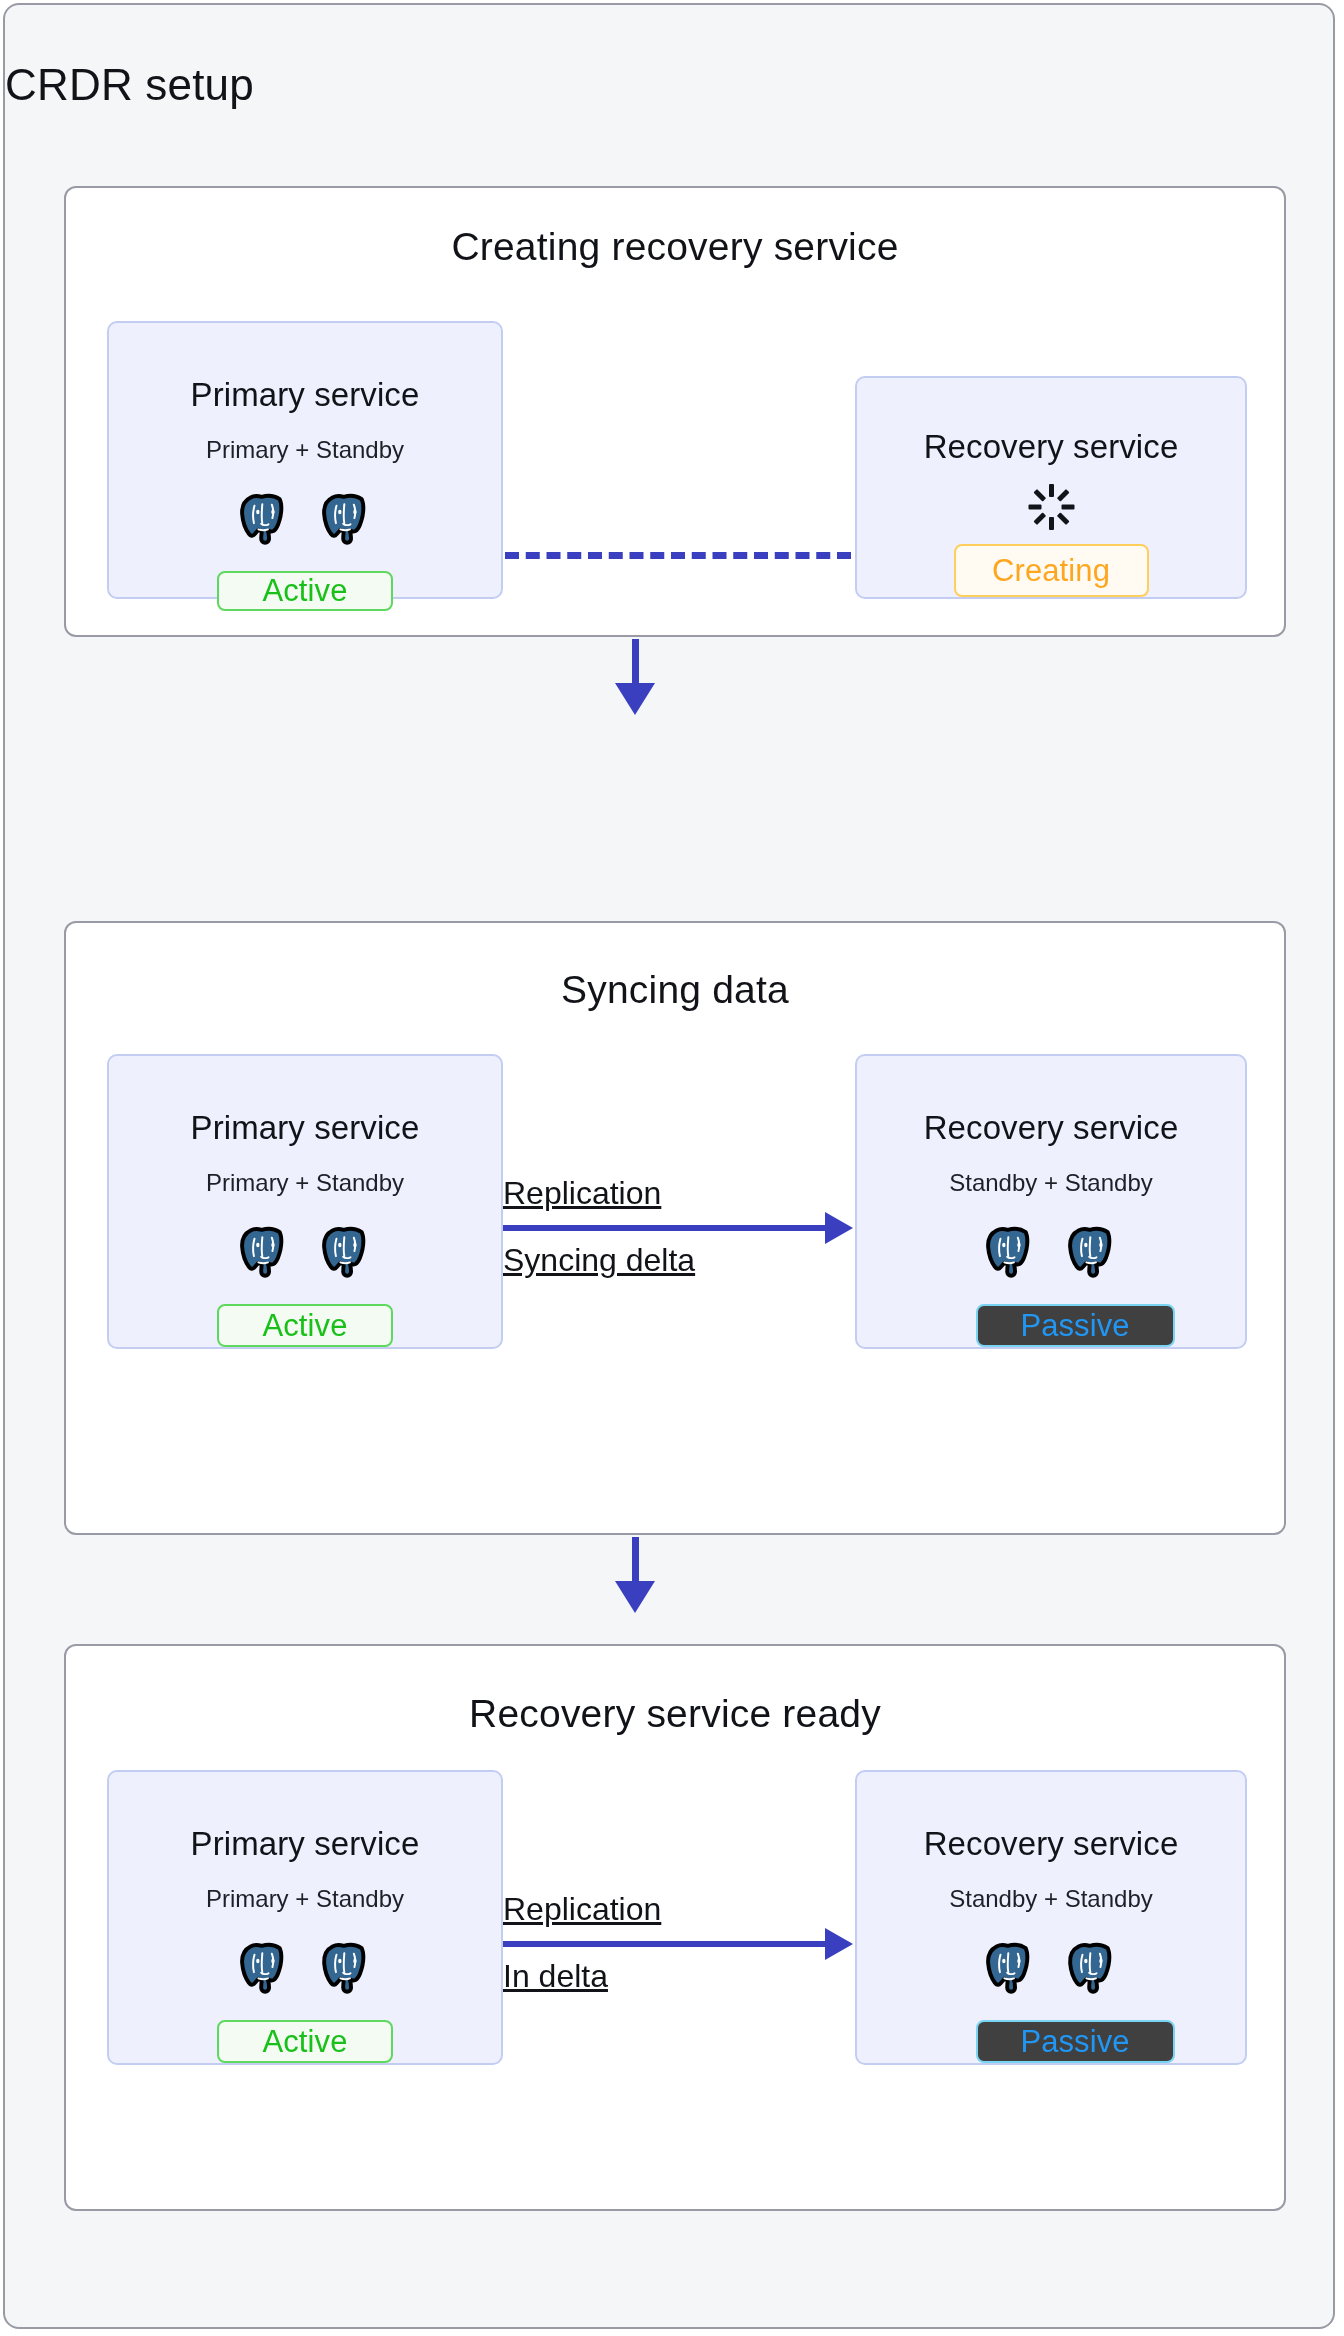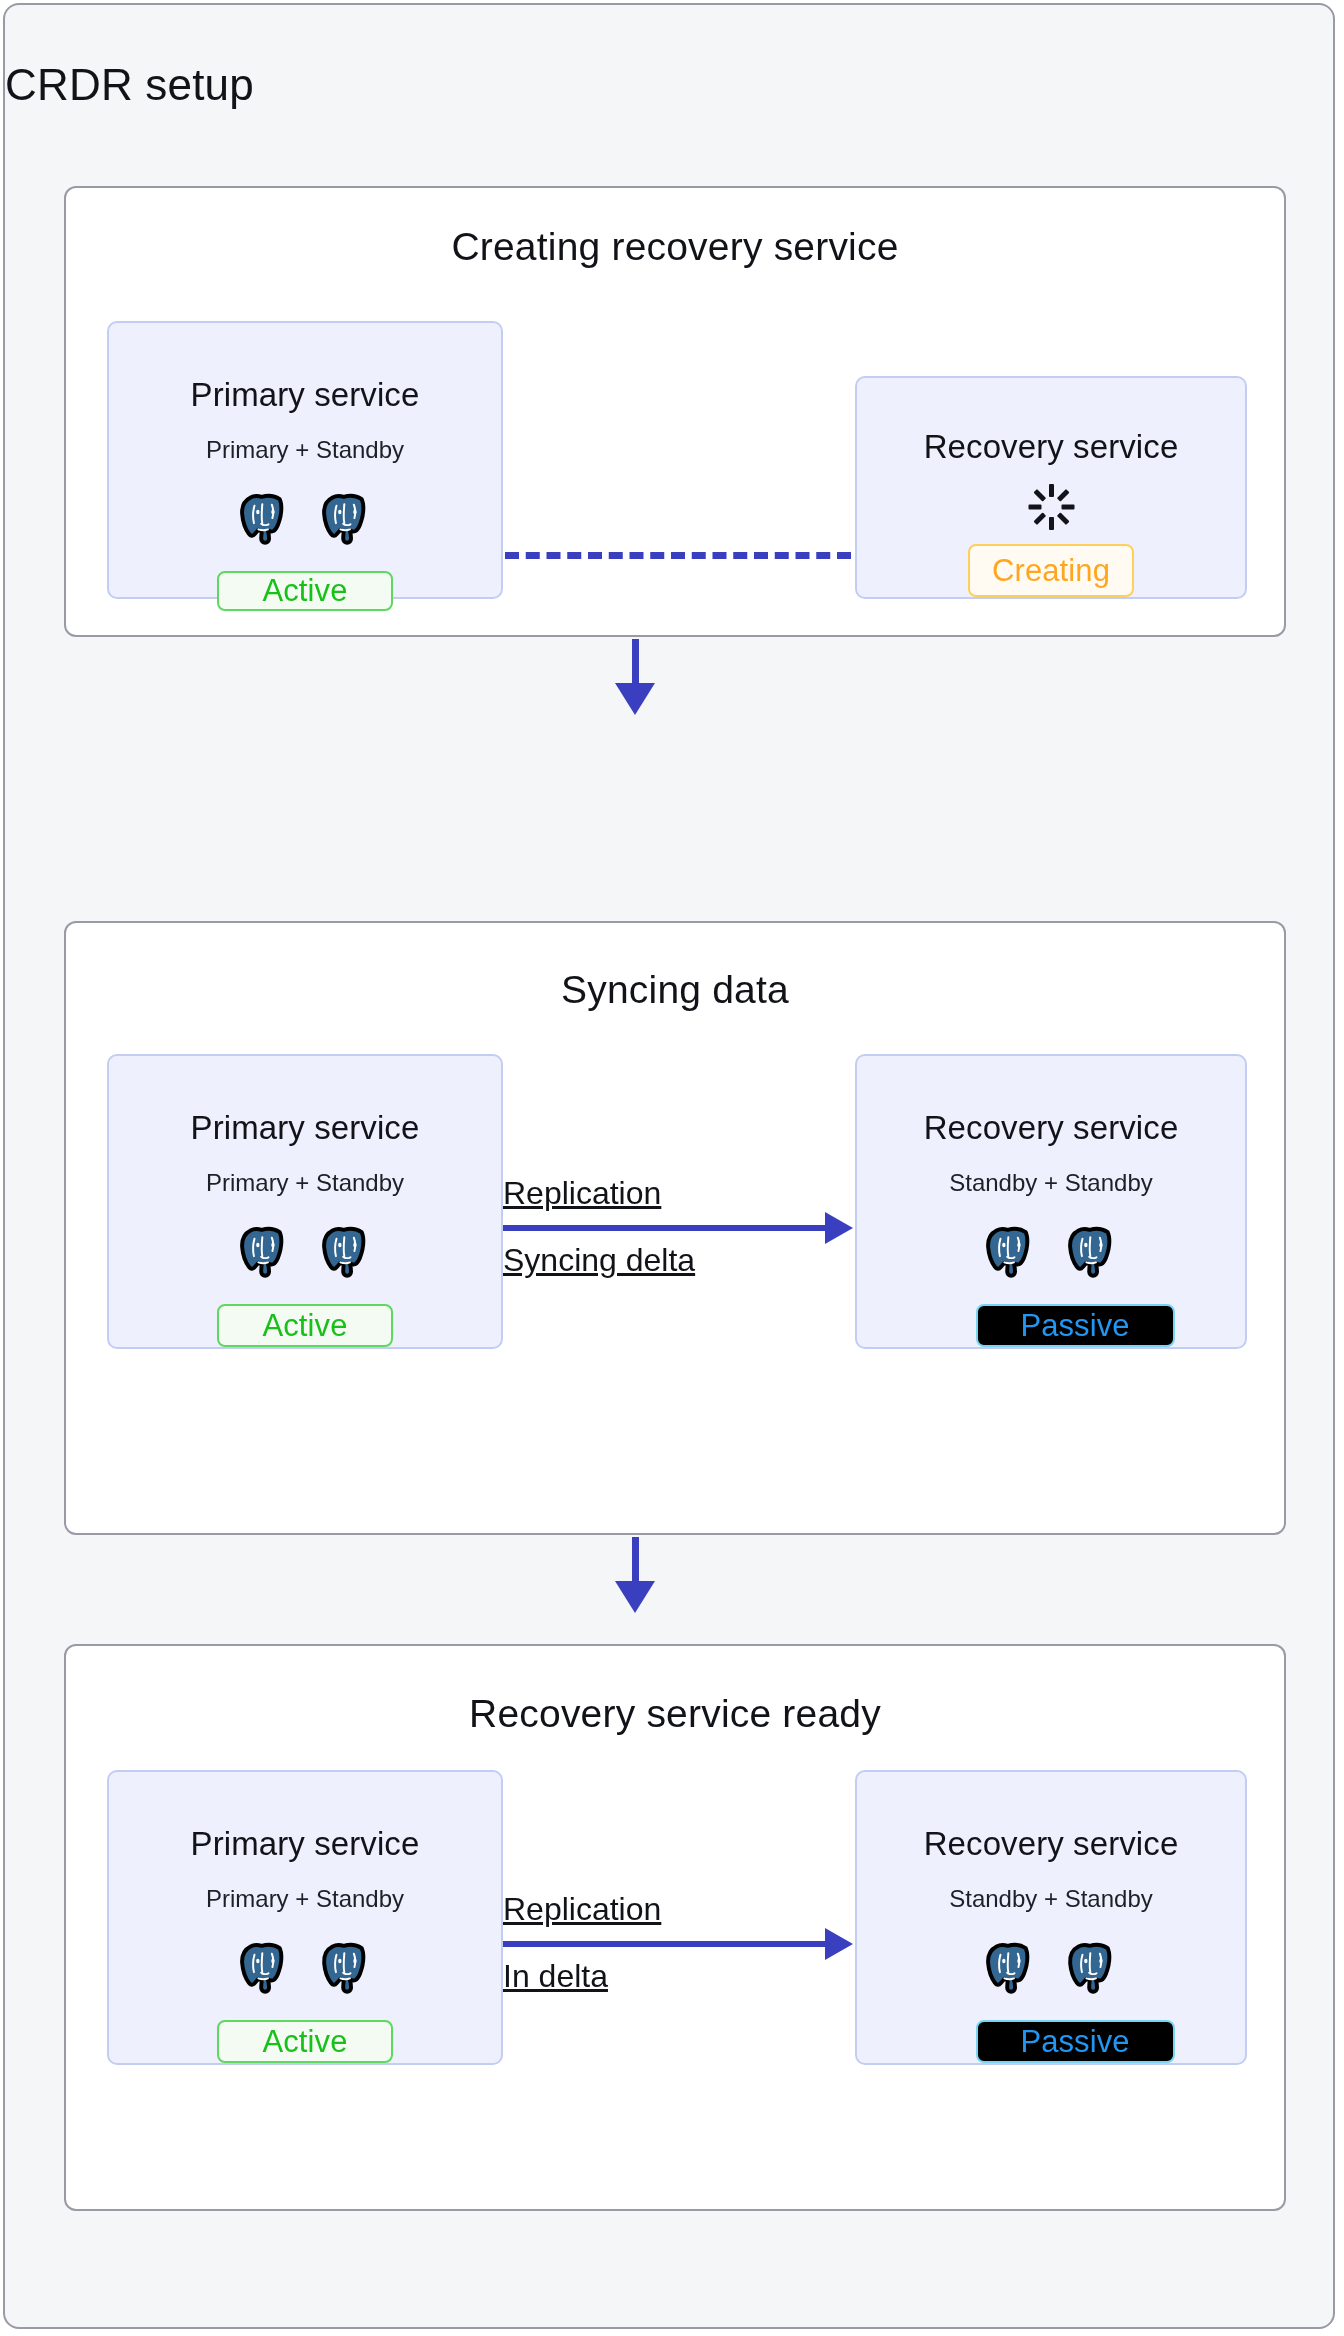--- a/index.html
+++ b/index.html
@@ -115,21 +115,21 @@
     letter-spacing: 0.1px;
     white-space: nowrap;
   }
   .badge.active {
     border: 2px solid #5fd85f;
     background: #f3fbf2;
     color: #19c019;
   }
   .badge.passive {
     border: 2px solid #79d4f4;
-    background: #000000;
+    background: #404040;
     color: #2196f3;
     margin-left: 48px;
   }
   .badge.creating {
     border: 2px solid #ffcf5c;
     background: #fffbf2;
     color: #ffa621;
   }
 
   
@@ -259,21 +259,21 @@
       <div class="spinner" style="margin-top:18px;">
         <i style="transform:rotate(0deg)"></i>
         <i style="transform:rotate(45deg)"></i>
         <i style="transform:rotate(90deg)"></i>
         <i style="transform:rotate(135deg)"></i>
         <i style="transform:rotate(180deg)"></i>
         <i style="transform:rotate(225deg)"></i>
         <i style="transform:rotate(270deg)"></i>
         <i style="transform:rotate(315deg)"></i>
       </div>
-      <div class="badge creating" style="margin-top:14px; width:166px; height:53px;">Creating</div>
+      <div class="badge creating" style="margin-top:14px; width:195px; height:53px;">Creating</div>
     </div>
   </div>
 
   <div class="step-arrow" style="left:610px; top:634px; width:40px; height:76px;">
     <div class="shaft" style="height:48px;"></div>
     <div class="head" style="top:44px;"></div>
   </div>
 
   <div class="panel" id="panel-1">
     <div class="panel-title">Syncing data</div>

